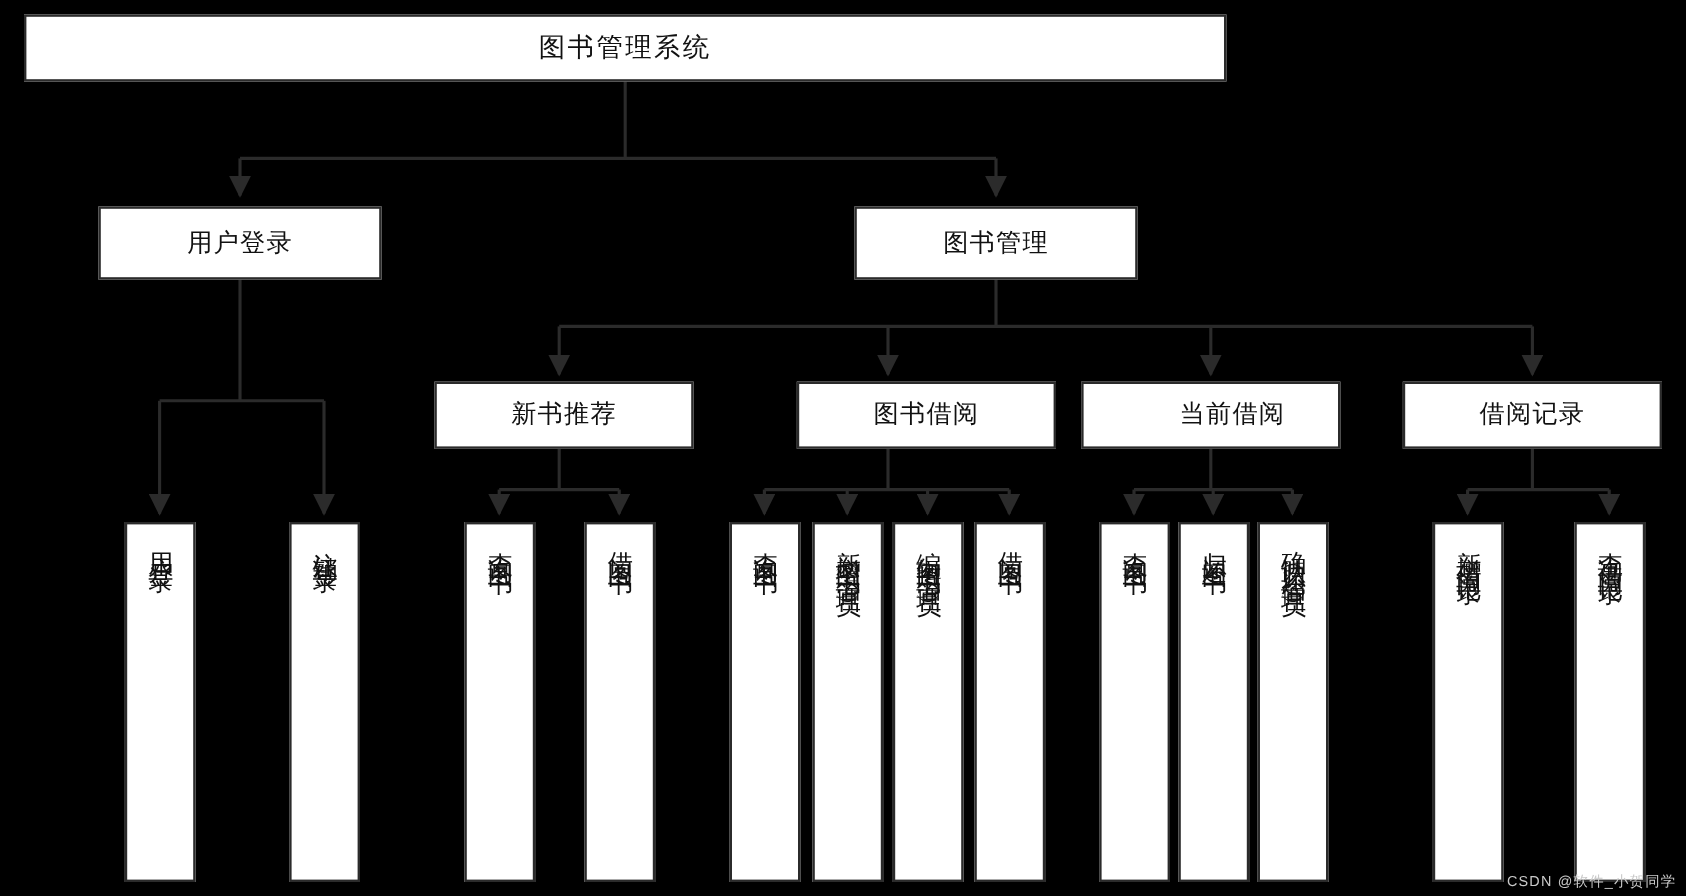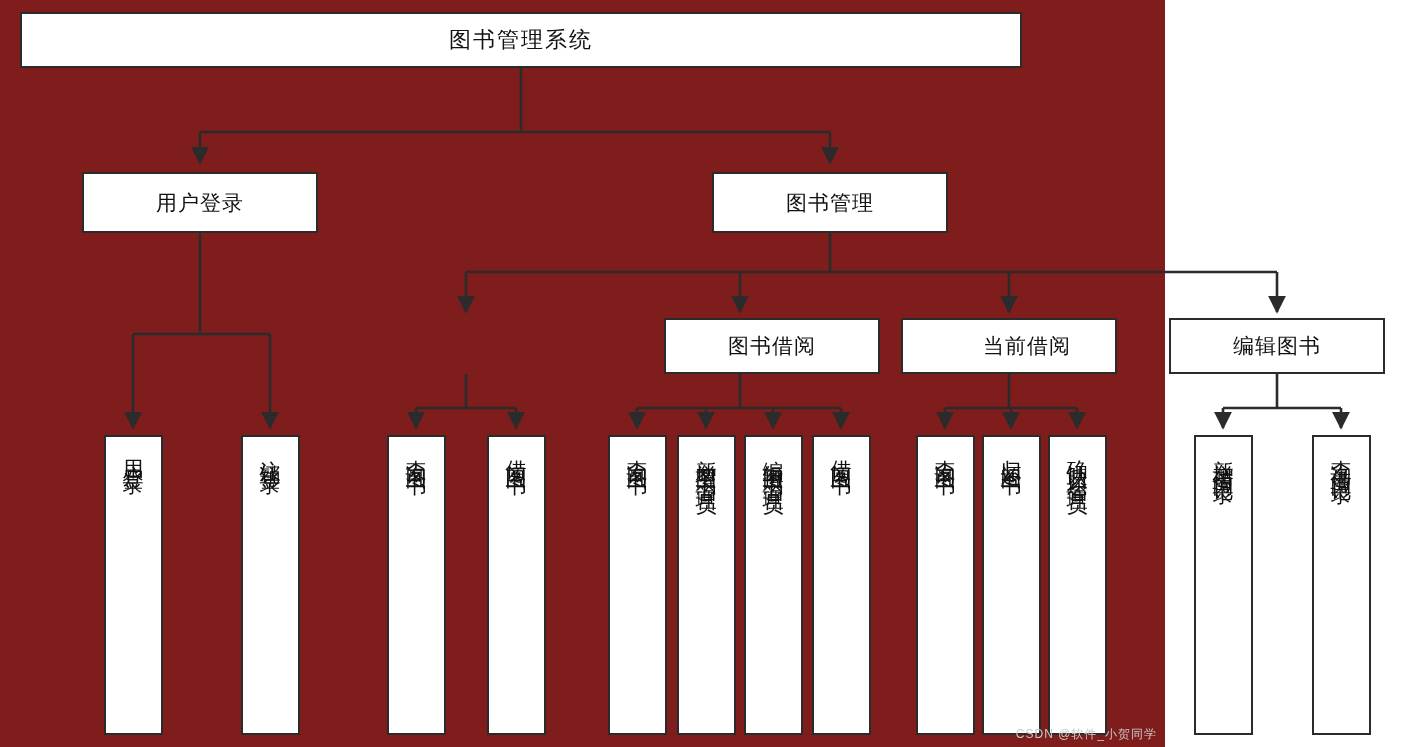--- a/index.html
+++ b/index.html
@@ -1,20 +1,20 @@
 <!DOCTYPE html>
 <html><head>
 <meta charset="utf-8">
 <style>
   html,body{margin:0;padding:0;background:#ffffff;}
   body{
     font-family:"Liberation Sans","DejaVu Sans",sans-serif;
     width:1405px;height:747px;overflow:hidden;
   }
-  #canvas{position:relative;width:1165px;height:747px;background:#7f1d1d;}
+  #canvas{position:relative;width:1405px;height:747px;background:#000000;}
   #wires{position:absolute;left:0;top:0;width:1405px;height:747px;}
   .node{
     position:absolute;
     box-sizing:border-box;
     background:#ffffff;
     border:2px solid #2b2b2b;
     display:flex;
     align-items:center;
     justify-content:center;
     color:#111111;
@@ -105,28 +105,31 @@
     <span>图书管理系统</span>
   </div>
 
   <div class="node horiz" style="left:82px;top:172px;width:236px;height:61px;">
     <span>用户登录</span>
   </div>
   <div class="node horiz" style="left:712px;top:172px;width:236px;height:61px;text-align:right;">
     <span>图书管理</span>
   </div>
 
+  <div class="node horiz" style="left:362px;top:318px;width:216px;height:56px;">
+    <span>新书推荐</span>
+  </div>
   <div class="node horiz" style="left:664px;top:318px;width:216px;height:56px;">
     <span>图书借阅</span>
   </div>
   <div class="node horiz" style="left:901px;top:318px;width:216px;height:56px;padding-left:36px;">
     <span>当前借阅</span>
   </div>
   <div class="node horiz" style="left:1169px;top:318px;width:216px;height:56px;">
-    <span>编辑图书</span>
+    <span>借阅记录</span>
   </div>
 
   <div class="node vert" style="left:104px;top:435px;width:59px;height:300px;">
     <span class="vert-label">用户登录</span>
   </div>
   <div class="node vert" style="left:241px;top:435px;width:59px;height:300px;">
     <span class="vert-label">注销登录</span>
   </div>
 
   <div class="node vert" style="left:387px;top:435px;width:59px;height:300px;">

